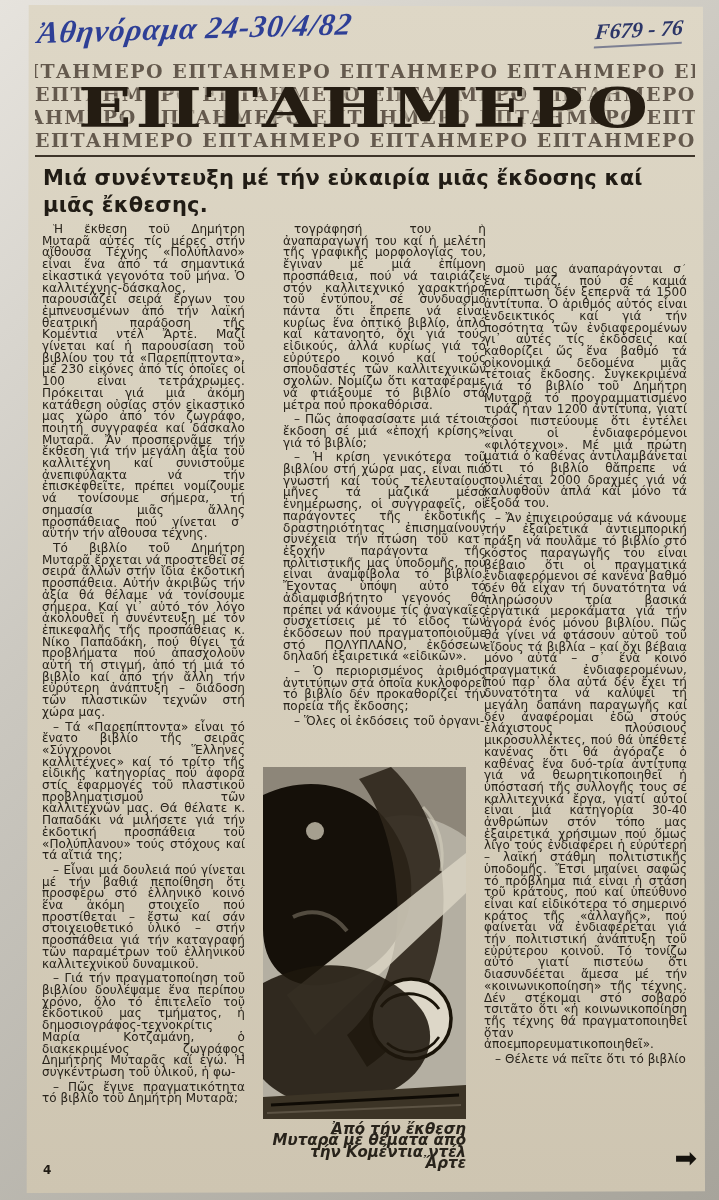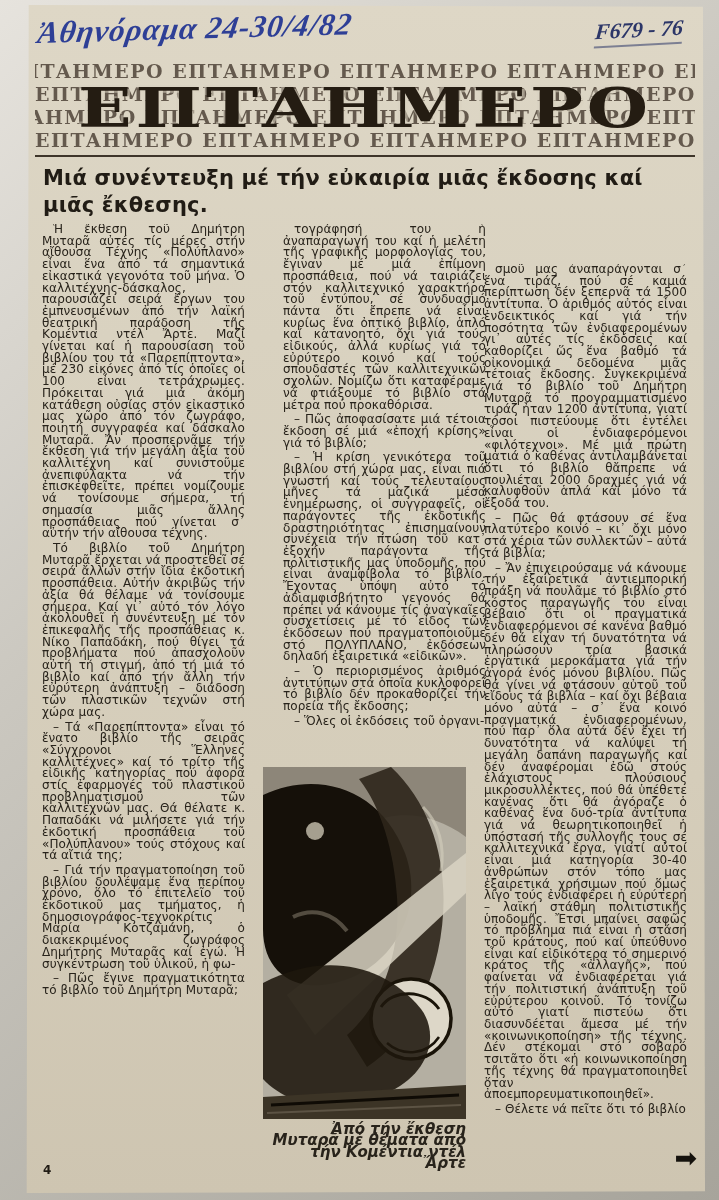--- a/index.html
+++ b/index.html
@@ -102,33 +102,33 @@
       <div class="mast-title">ΕΠΤΑΗΜΕΡΟ</div>
     </div>
     <div class="mast-rule"></div>
 
     <div class="article-title">Μιά συνέντευξη μέ τήν εὐκαιρία μιᾶς ἔκδοσης καί μιᾶς ἔκθεσης.</div>
 
     <div class="col col-1">
         <p>Ἡ ἔκθεση τοῦ Δημήτρη Μυταρᾶ αὐτές τίς μέρες στήν αἴθουσα Τέχνης «Πολύπλανο» εἶναι ἕνα ἀπό τά σημαντικά εἰκαστικά γεγονότα τοῦ μήνα. Ὁ καλλιτέχνης-δάσκαλος, παρουσιάζει σειρά ἔργων του ἐμπνευσμένων ἀπό τήν λαϊκή θεατρική παράδοση τῆς Κομέντια ντέλ Ἄρτε. Μαζί γίνεται καί ἡ παρουσίαση τοῦ βιβλίου του τά «Παρεπίπτοντα», μέ 230 εἰκόνες ἀπό τίς ὁποῖες οἱ 100 εἶναι τετράχρωμες. Πρόκειται γιά μιά ἀκόμη κατάθεση οὐσίας στόν εἰκαστικό μας χῶρο ἀπό τόν ζωγράφο, ποιητή συγγραφέα καί δάσκαλο Μυταρᾶ. Ἄν προσπερνᾶμε τήν ἔκθεση γιά τήν μεγάλη ἀξία τοῦ καλλιτέχνη καί συνιστοῦμε ἀνεπιφύλακτα νά τήν ἐπισκεφθεῖτε, πρέπει νομίζουμε νά τονίσουμε σήμερα, τή σημασία μιᾶς ἄλλης προσπάθειας πού γίνεται σ᾽ αὐτήν τήν αἴθουσα τέχνης.</p>
         <p>Τό βιβλίο τοῦ Δημήτρη Μυταρᾶ ἔρχεται νά προστεθεῖ σέ σειρά ἄλλων στήν ἴδια ἐκδοτική προσπάθεια. Αὐτήν ἀκριβῶς τήν ἀξία θά θέλαμε νά τονίσουμε σήμερα. Καί γι᾽ αὐτό τόν λόγο ἀκολουθεῖ ἡ συνέντευξη μέ τόν ἐπικεφαλῆς τῆς προσπάθειας κ. Νίκο Παπαδάκη, πού θίγει τά προβλήματα πού ἀπασχολοῦν αὐτή τή στιγμή, ἀπό τή μιά τό βιβλίο καί ἀπό τήν ἄλλη τήν εὐρύτερη ἀνάπτυξη – διάδοση τῶν πλαστικῶν τεχνῶν στή χώρα μας.</p>
         <p>– Τά «Παρεπίπτοντα» εἶναι τό ἔνατο βιβλίο τῆς σειρᾶς «Σύγχρονοι Ἕλληνες καλλιτέχνες» καί τό τρίτο τῆς εἰδικῆς κατηγορίας πού ἀφορᾶ στίς ἐφαρμογές τοῦ πλαστικοῦ προβληματισμοῦ τῶν καλλιτεχνῶν μας. Θά θέλατε κ. Παπαδάκι νά μιλήσετε γιά τήν ἐκδοτική προσπάθεια τοῦ «Πολύπλανου» τούς στόχους καί τά αἴτιά της;</p>
+        <p>– Εἶναι μιά δουλειά πού γίνεται μέ τήν βαθιά πεποίθηση ὅτι προσφέρω στό ἑλληνικό κοινό ἕνα ἀκόμη στοιχεῖο πού προστίθεται – ἔστω καί σάν στοιχειοθετικό ὑλικό – στήν προσπάθεια γιά τήν καταγραφή τῶν παραμέτρων τοῦ ἑλληνικοῦ καλλιτεχνικοῦ δυναμικοῦ.</p>
         <p>– Γιά τήν πραγματοποίηση τοῦ βιβλίου δουλέψαμε ἕνα περίπου χρόνο, ὅλο τό ἐπιτελεῖο τοῦ ἐκδοτικοῦ μας τμήματος, ἡ δημοσιογράφος-τεχνοκρίτις Μαρία Κοτζαμάνη, ὁ διακεκριμένος ζωγράφος Δημήτρης Μυταρᾶς καί ἐγώ. Ἡ συγκέντρωση τοῦ ὑλικοῦ, ἡ φω-</p>
         <p>– Πῶς ἔγινε πραγματικότητα τό βιβλίο τοῦ Δημήτρη Μυταρᾶ;</p>
       </div>
     <div class="col col-2">
         <p>τογράφησή του ἡ ἀναπαραγωγή του καί ἡ μελέτη τῆς γραφικῆς μορφολογίας του, ἔγιναν μέ μιά ἐπίμονη προσπάθεια, πού νά ταιριάζει στόν καλλιτεχνικό χαρακτήρα τοῦ ἐντύπου, σέ συνδυασμό πάντα ὅτι ἔπρεπε νά εἶναι κυρίως ἕνα ὀπτικό βιβλίο, ἁπλό καί κατανοητό, ὄχι γιά τούς εἰδικούς, ἀλλά κυρίως γιά τό εὐρύτερο κοινό καί τούς σπουδαστές τῶν καλλιτεχνικῶν σχολῶν. Νομίζω ὅτι καταφέραμε νά φτιάξουμε τό βιβλίο στά μέτρα πού προκαθόρισα.</p>
         <p>– Πῶς ἀποφασίσατε μιά τέτοια ἔκδοση σέ μιά «ἐποχή κρίσης» γιά τό βιβλίο;</p>
         <p>– Ἡ κρίση γενικότερα τοῦ βιβλίου στή χώρα μας, εἶναι πιά γνωστή καί τούς τελευταίους μῆνες τά μαζικά μέσα ἐνημέρωσης, οἱ συγγραφεῖς, οἱ παράγοντες τῆς ἐκδοτικῆς δραστηριότητας ἐπισημαίνουν συνέχεια τήν πτώση τοῦ κατ᾽ ἐξοχήν παράγοντα τῆς πολιτιστικῆς μας ὑποδομῆς, πού εἶναι ἀναμφίβολα τό βιβλίο. Ἔχοντας ὑπόψη αὐτό τό ἀδιαμφισβήτητο γεγονός θά πρέπει νά κάνουμε τίς ἀναγκαῖες συσχετίσεις μέ τό εἶδος τῶν ἐκδόσεων πού πραγματοποιοῦμε στό ΠΟΛΥΠΛΑΝΟ, ἐκδόσεων δηλαδή ἐξαιρετικά «εἰδικῶν».</p>
         <p>– Ὁ περιορισμένος ἀριθμός ἀντιτύπων στά ὁποῖα κυκλοφορεῖ τό βιβλίο δέν προκαθορίζει τήν πορεία τῆς ἔκδοσης;</p>
         <p>– Ὅλες οἱ ἐκδόσεις τοῦ ὀργανι-</p>
       </div>
     <div class="col col-3">
         <p>σμοῦ μας ἀναπαράγονται σ᾽ ἕνα τιράζ, πού σέ καμιά περίπτωση δέν ξεπερνᾶ τά 1500 ἀντίτυπα. Ὁ ἀριθμός αὐτός εἶναι ἐνδεικτικός καί γιά τήν ποσότητα τῶν ἐνδιαφερομένων γι᾽ αὐτές τίς ἐκδόσεις καί καθορίζει ὥς ἕνα βαθμό τά οἰκονομικά δεδομένα μιᾶς τέτοιας ἔκδοσης. Συγκεκριμένα γιά τό βιβλίο τοῦ Δημήτρη Μυταρᾶ τό προγραμματισμένο τιράζ ἦταν 1200 ἀντίτυπα, γιατί τόσοι πιστεύουμε ὅτι ἐντέλει εἶναι οἱ ἐνδιαφερόμενοι «φιλότεχνοι». Μέ μιά πρώτη ματιά ὁ καθένας ἀντιλαμβάνεται ὅτι τό βιβλίο θἄπρεπε νά πουλιέται 2000 δραχμές γιά νά καλυφθοῦν ἁπλά καί μόνο τά ἔξοδά του.</p>
-        <p>– Πῶς θά φτάσουν σέ ἕνα πλατύτερο κοινό – κι᾽ ὄχι μόνο στά χέρια τῶν συλλεκτῶν – αὐτά τά βιβλία;</p>
         <p>– Ἄν ἐπιχειρούσαμε νά κάνουμε τήν ἐξαιρετικά ἀντιεμπορική πράξη νά πουλᾶμε τό βιβλίο στό κόστος παραγωγῆς του εἶναι βέβαιο ὅτι οἱ πραγματικά ἐνδιαφερόμενοι σέ κανένα βαθμό δέν θά εἶχαν τή δυνατότητα νά πληρώσουν τρία βασικά ἐργατικά μεροκάματα γιά τήν ἀγορά ἑνός μόνου βιβλίου. Πῶς θά γίνει νά φτάσουν αὐτοῦ τοῦ εἴδους τά βιβλία – καί ὄχι βέβαια μόνο αὐτά – σ᾽ ἕνα κοινό πραγματικά ἐνδιαφερομένων, πού παρ᾽ ὅλα αὐτά δέν ἔχει τή δυνατότητα νά καλύψει τή μεγάλη δαπάνη παραγωγῆς καί δέν ἀναφέρομαι ἐδῶ στούς ἐλάχιστους πλούσιους μικροσυλλέκτες, πού θά ὑπέθετε κανένας ὅτι θά ἀγόραζε ὁ καθένας ἕνα δυό-τρία ἀντίτυπα γιά νά θεωρητικοποιηθεῖ ἡ ὑπόστασή τῆς συλλογῆς τους σέ καλλιτεχνικά ἔργα, γιατί αὐτοί εἶναι μιά κατηγορία 30-40 ἀνθρώπων στόν τόπο μας ἐξαιρετικά χρήσιμων πού ὅμως λίγο τούς ἐνδιαφέρει ἡ εὐρύτερη – λαϊκή στάθμη πολιτιστικῆς ὑποδομῆς. Ἔτσι μπαίνει σαφῶς τό πρόβλημα πιά εἶναι ἡ στάση τοῦ κράτους, πού καί ὑπεύθυνο εἶναι καί εἰδικότερα τό σημερινό κράτος τῆς «ἀλλαγῆς», πού φαίνεται νά ἐνδιαφέρεται γιά τήν πολιτιστική ἀνάπτυξη τοῦ εὐρύτερου κοινοῦ. Τό τονίζω αὐτό γιατί πιστεύω ὅτι διασυνδέεται ἄμεσα μέ τήν «κοινωνικοποίηση» τῆς τέχνης. Δέν στέκομαι στό σοβαρό τσιτᾶτο ὅτι «ἡ κοινωνικοποίηση τῆς τέχνης θά πραγματοποιηθεῖ ὅταν ἀποεμπορευματικοποιηθεῖ».</p>
         <p>– Θέλετε νά πεῖτε ὅτι τό βιβλίο</p>
       </div>
 
     <div class="photo">
       <svg viewBox="0 0 203 352" preserveAspectRatio="none">
         <rect width="203" height="352" fill="#b4afa2"></rect>
         <path d="M0,0 L203,0 L203,70 C160,38 110,42 78,78 C52,108 22,118 0,106 Z" fill="#8d8679"></path>
         <path d="M0,28 C55,2 118,22 142,86 C164,146 126,204 72,216 C30,226 0,204 0,162 Z" fill="#151009"></path>
         <path d="M128,0 C186,54 196,150 158,236 C146,262 128,284 104,300 L84,268 C118,238 138,188 134,130 C131,84 118,40 96,12 Z" fill="#2d261b" opacity="0.9"></path>

